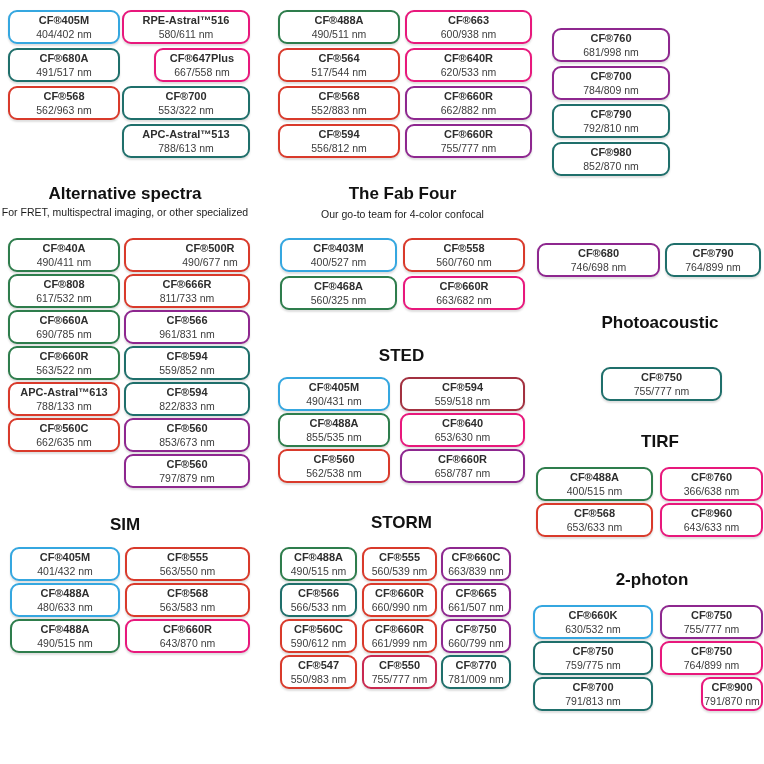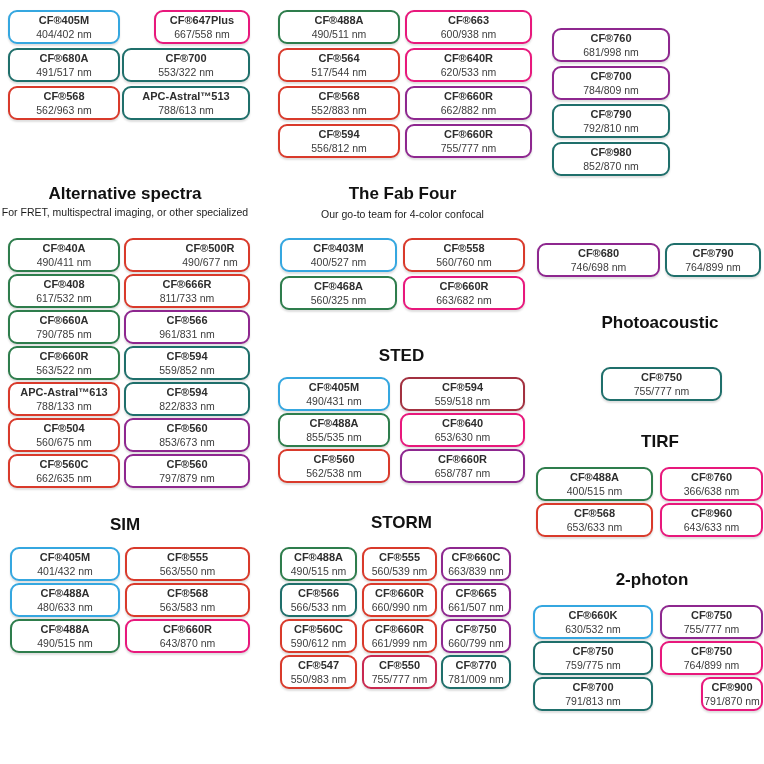--- a/index.html
+++ b/index.html
@@ -29,20 +29,24 @@
       <div class="box" style="border-color: rgb(31, 111, 107);">
         <div class="bname">CF®680A</div>
         <div class="brange">491/517 nm</div>
       </div>
       <div class="box" style="border-color: rgb(217, 58, 43);">
         <div class="bname">CF®568</div>
         <div class="brange">562/963 nm</div>
       </div>
     </div>
   <div class="col" style="left:122px;top:10px;width:128px;">
+      <div class="box" style="border-color: rgb(232, 24, 124);">
+        <div class="bname">RPE-Astral™516</div>
+        <div class="brange">580/611 nm</div>
+      </div>
       <div class="box" style="border-color: rgb(232, 24, 124); margin-left: 32px;">
         <div class="bname">CF®647Plus</div>
         <div class="brange">667/558 nm</div>
       </div>
       <div class="box" style="border-color: rgb(31, 111, 107);">
         <div class="bname">CF®700</div>
         <div class="brange">553/322 nm</div>
       </div>
       <div class="box" style="border-color: rgb(31, 111, 107);">
         <div class="bname">APC-Astral™513</div>
@@ -105,38 +109,34 @@
     </div>
 
   <div class="h1" style="left:0;top:184px;width:250px;">Alternative spectra</div>
   <div class="sub" style="left:-6px;top:206px;width:262px;">For FRET, multispectral imaging, or other specialized</div>
   <div class="col tight" style="left:8px;top:238px;width:112px;">
       <div class="box" style="border-color: rgb(46, 125, 76);">
         <div class="bname">CF®40A</div>
         <div class="brange">490/411 nm</div>
       </div>
       <div class="box" style="border-color: rgb(46, 125, 76);">
-        <div class="bname">CF®408</div>
+        <div class="bname">CF®808</div>
         <div class="brange">617/532 nm</div>
       </div>
       <div class="box" style="border-color: rgb(46, 125, 76);">
         <div class="bname">CF®660A</div>
-        <div class="brange">790/785 nm</div>
+        <div class="brange">690/785 nm</div>
       </div>
       <div class="box" style="border-color: rgb(46, 125, 76);">
         <div class="bname">CF®660R</div>
         <div class="brange">563/522 nm</div>
       </div>
       <div class="box" style="border-color: rgb(217, 58, 43);">
         <div class="bname">APC-Astral™613</div>
         <div class="brange">788/133 nm</div>
-      </div>
-      <div class="box" style="border-color: rgb(217, 58, 43);">
-        <div class="bname">CF®504</div>
-        <div class="brange">560/675 nm</div>
       </div>
       <div class="box" style="border-color: rgb(217, 58, 43);">
         <div class="bname">CF®560C</div>
         <div class="brange">662/635 nm</div>
       </div>
     </div>
   <div class="col tight" style="left:124px;top:238px;width:126px;">
       <div class="box" style="border-color: rgb(217, 58, 43); padding-left: 46px;">
         <div class="bname">CF®500R</div>
         <div class="brange">490/677 nm</div>

